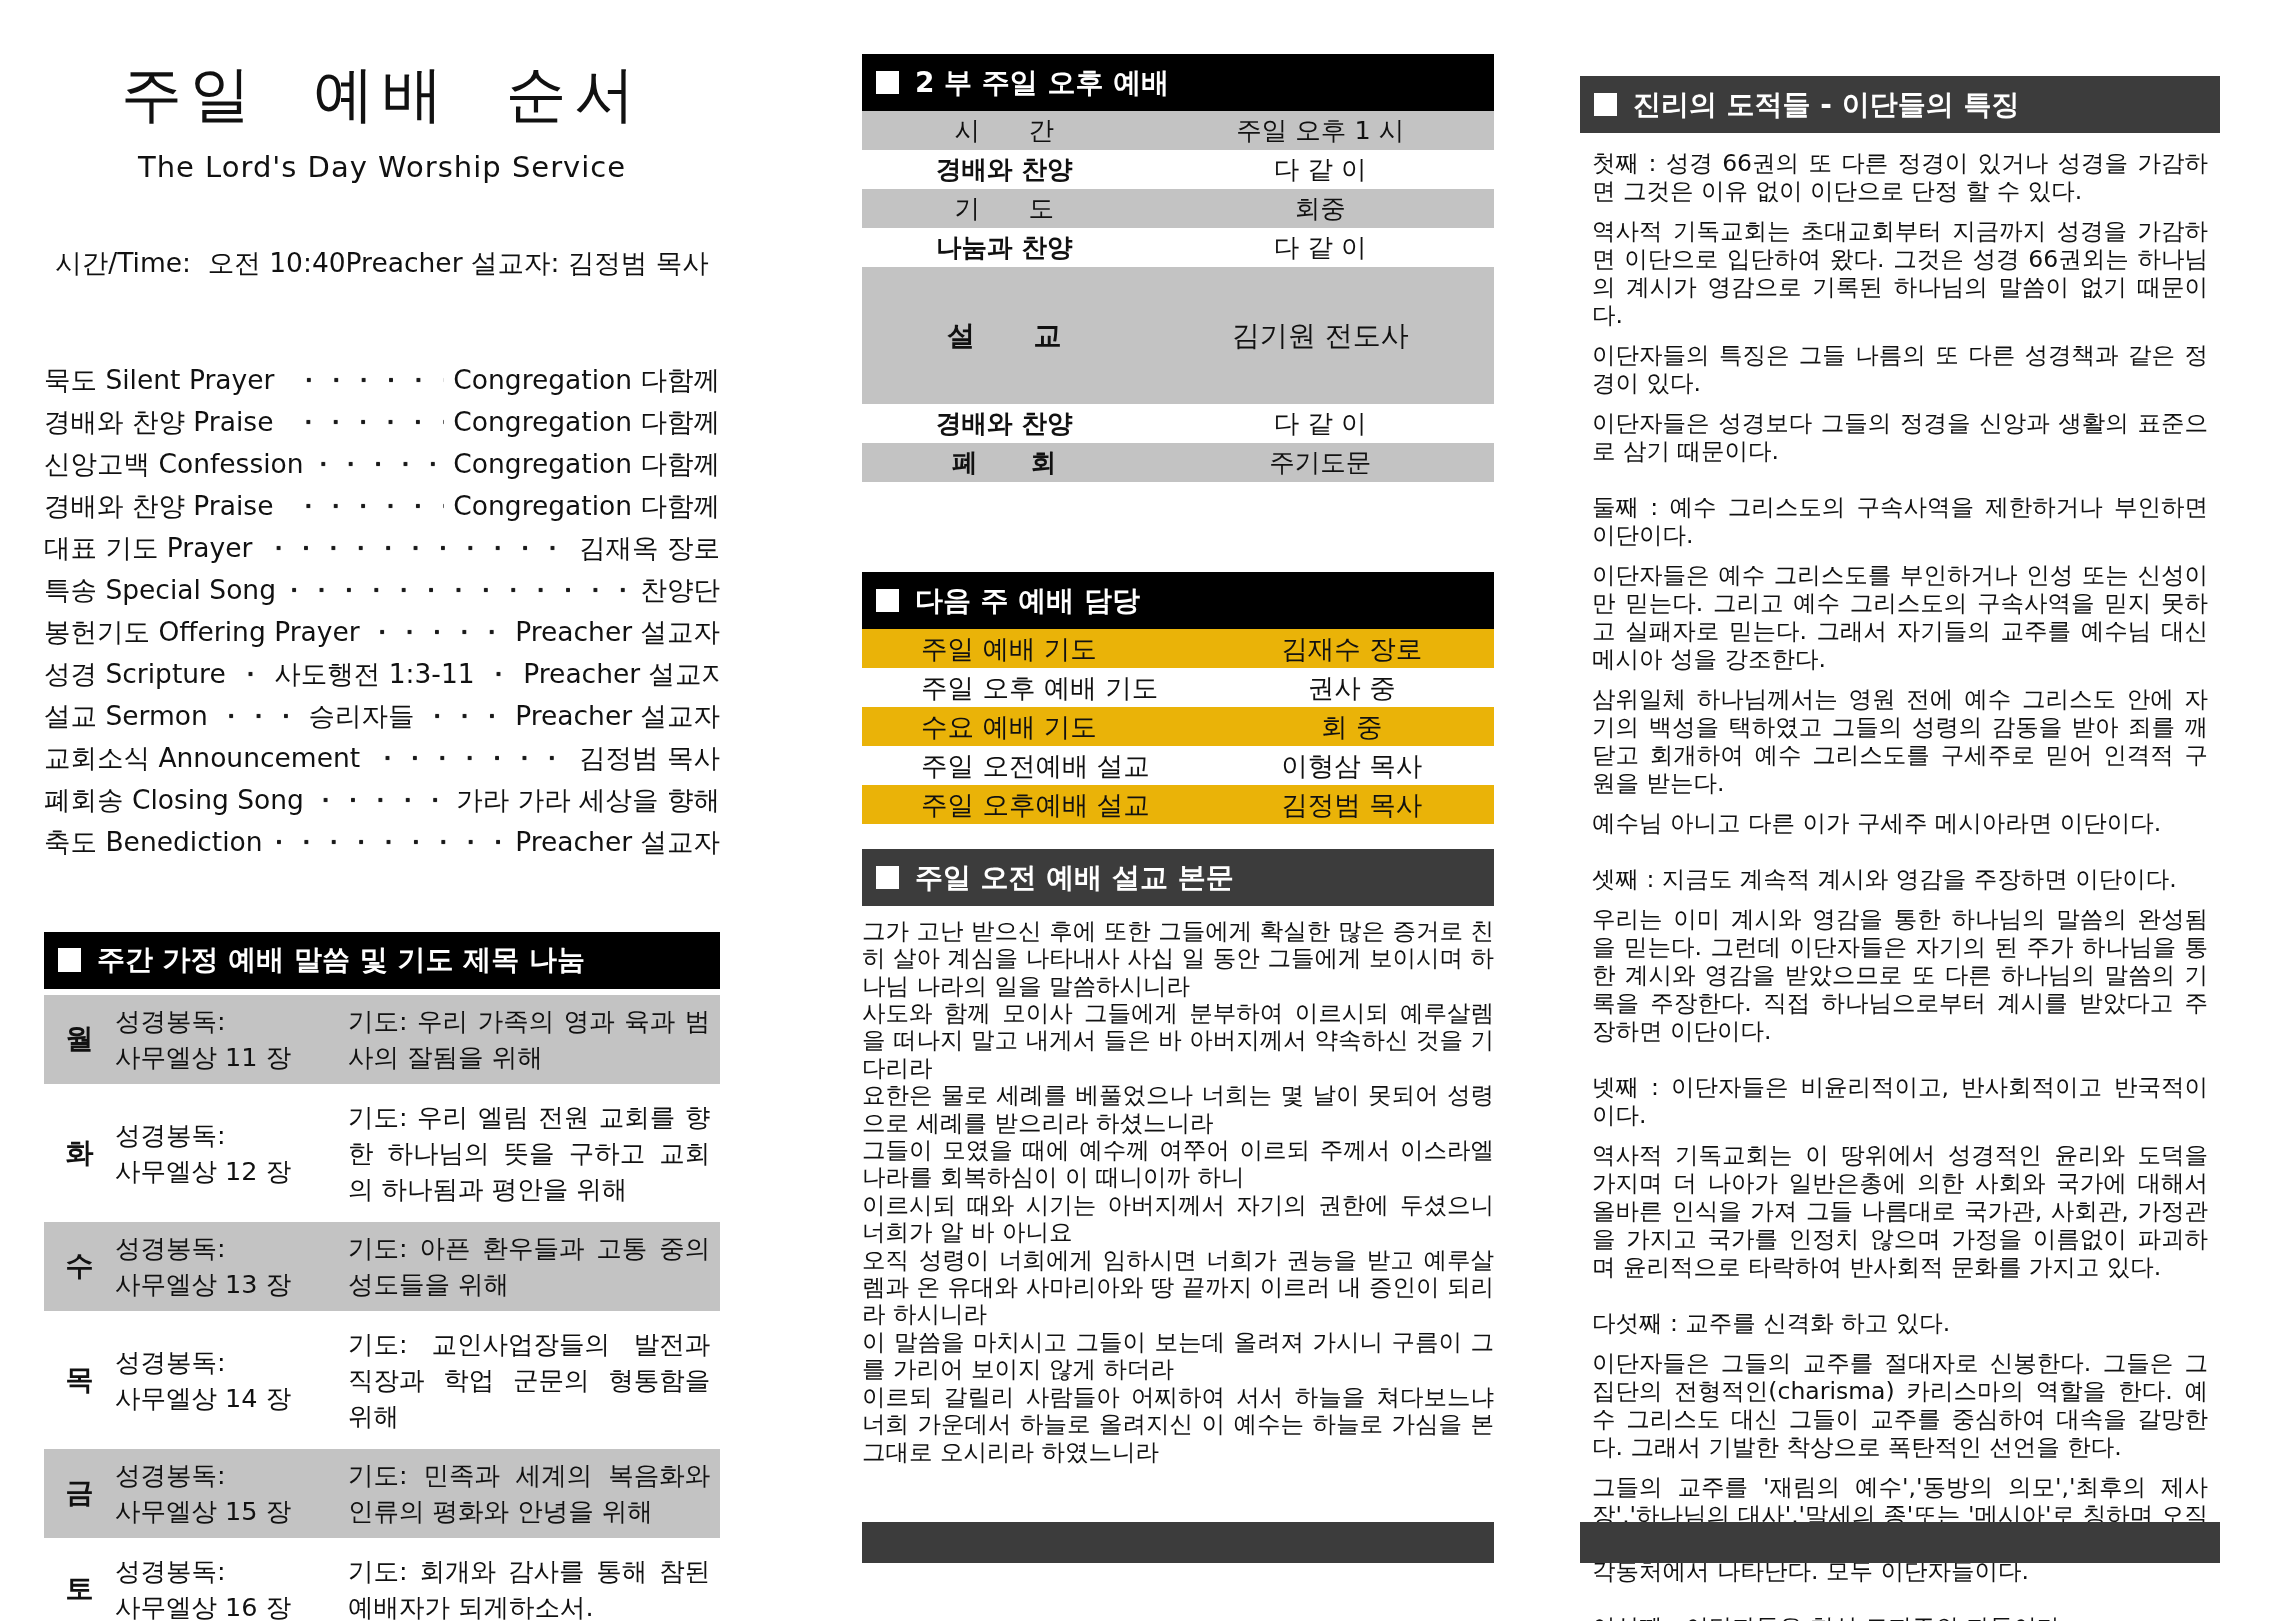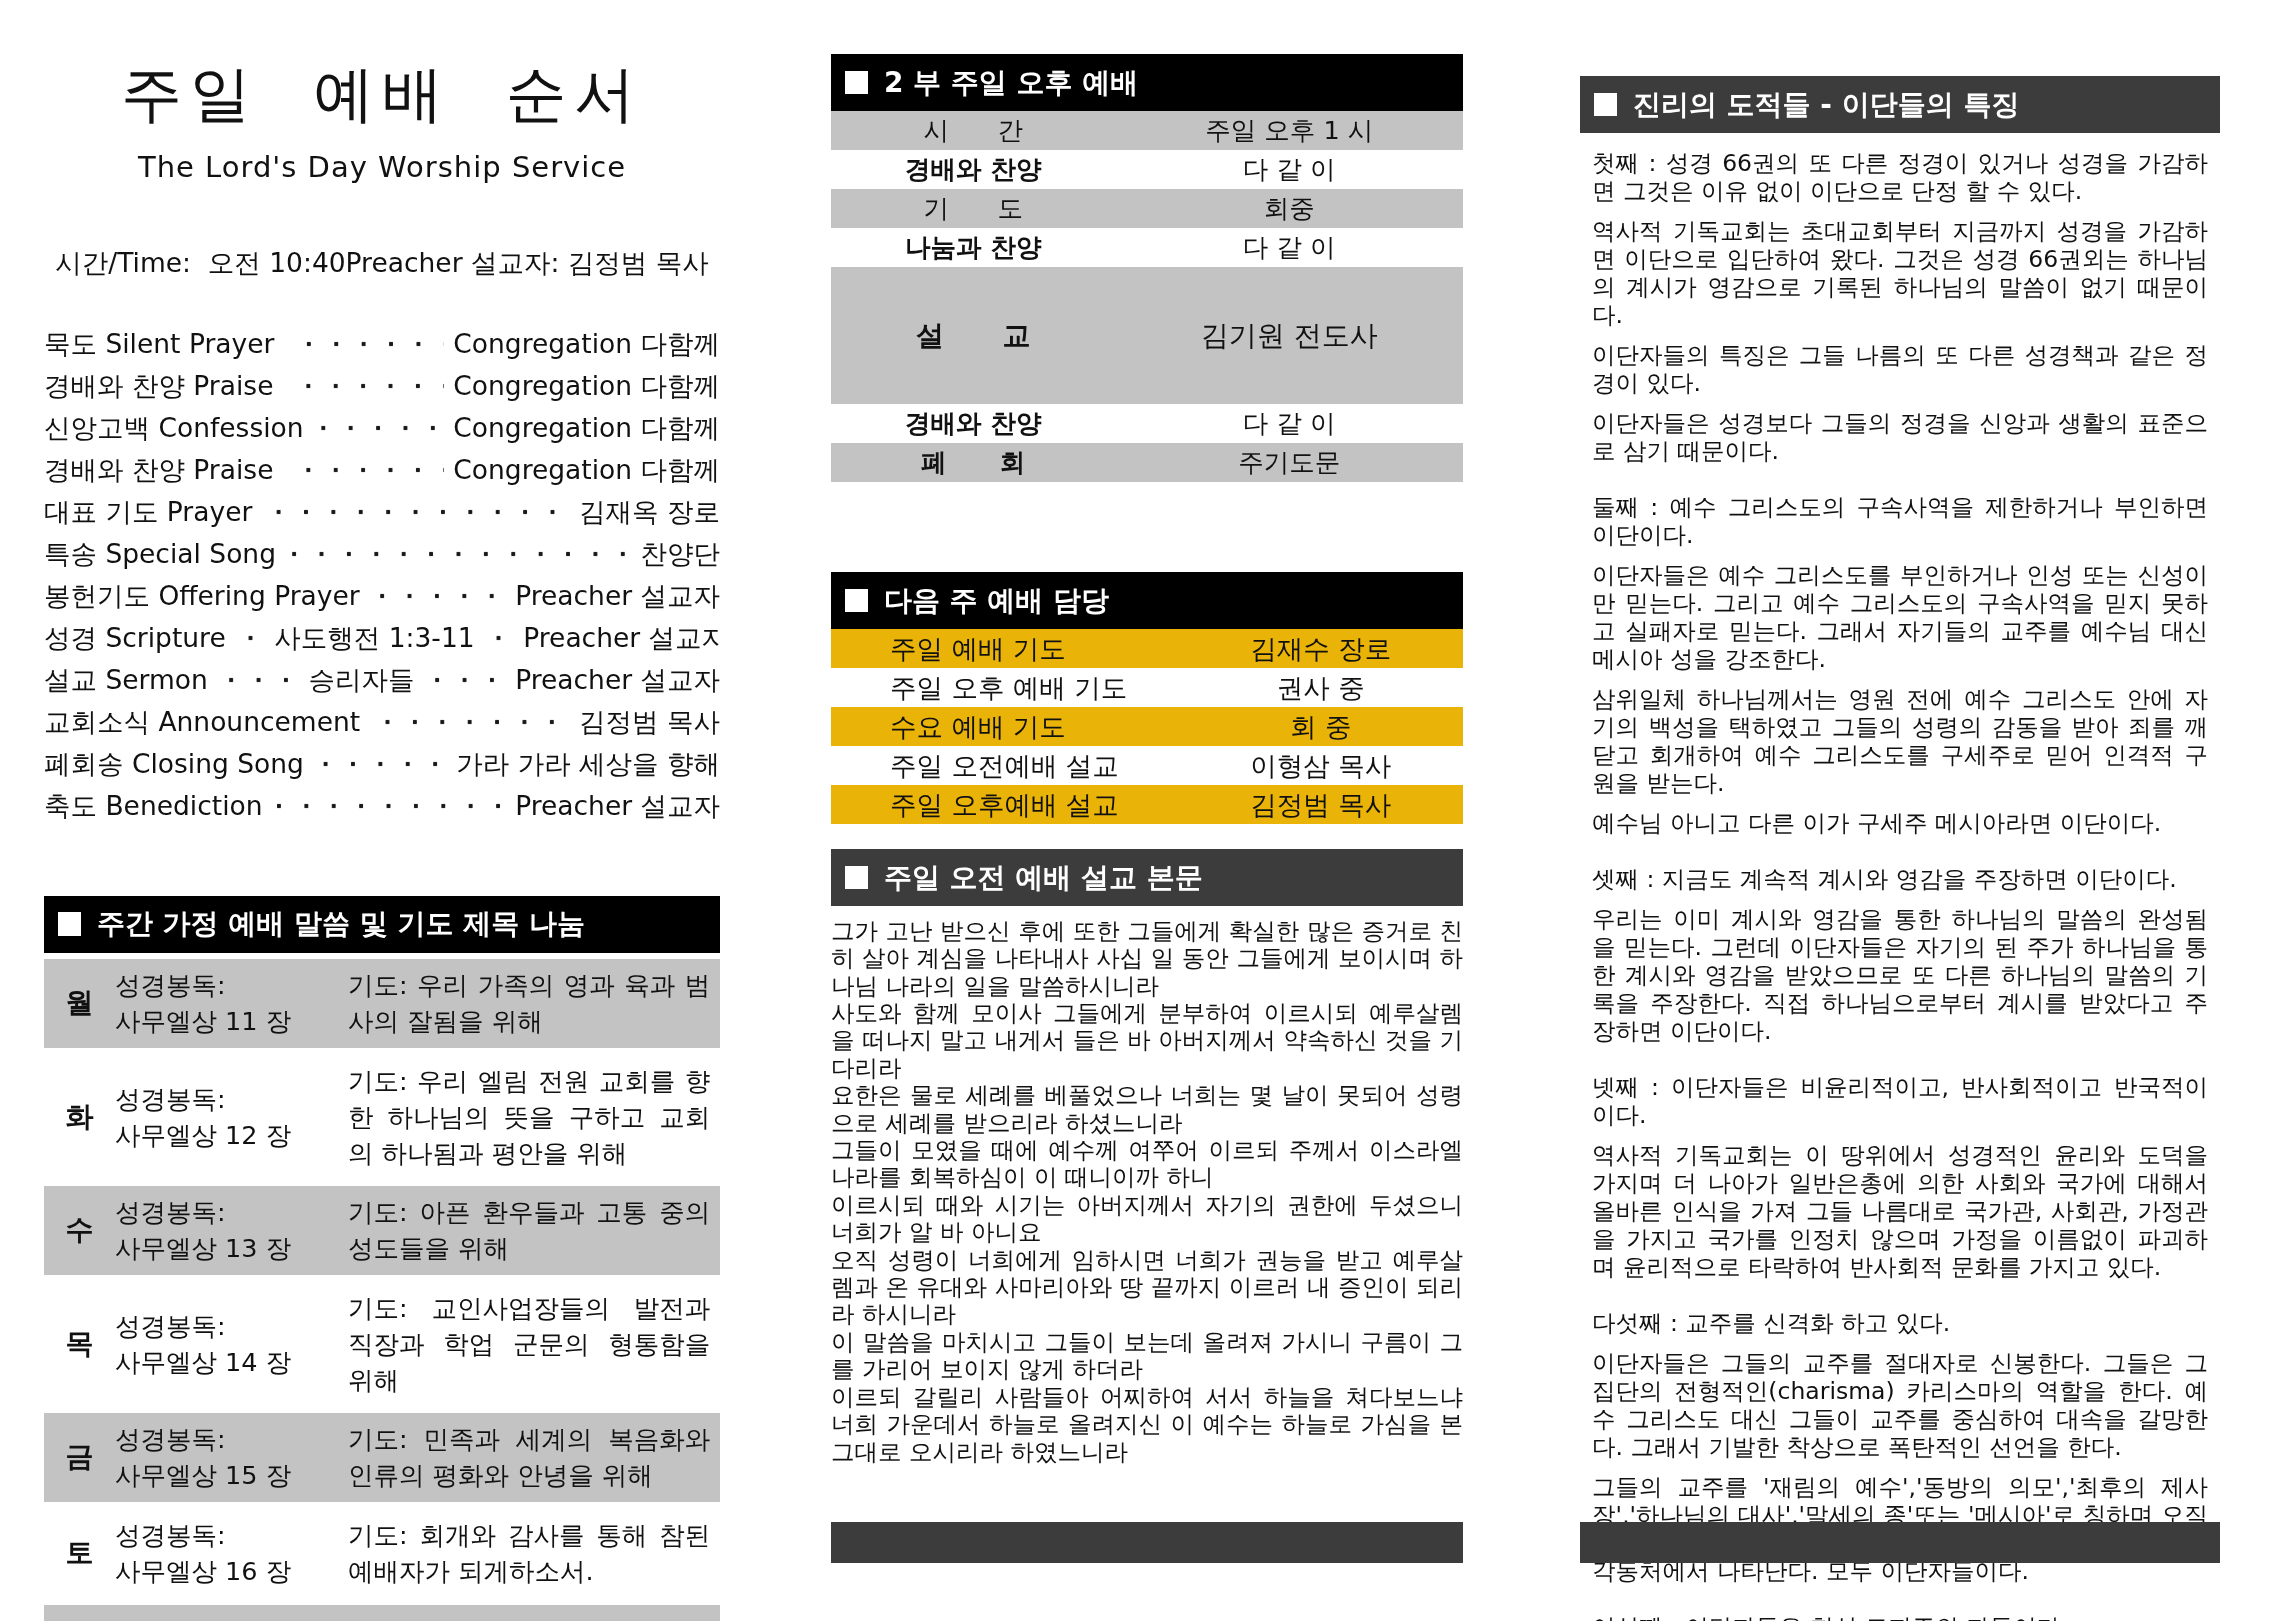--- a/index.html
+++ b/index.html
@@ -3,30 +3,30 @@
 <meta charset="utf-8">
 <style>
   html,body { margin:0; padding:0; background:#e8e8e8; }
   .page {
     position:relative; width:2293px; height:1621px; background:#ffffff;
     font-family:"DejaVu Sans","Liberation Sans",sans-serif; color:#111;
     overflow:hidden; margin:0 auto;
   }
   .col { position:absolute; top:0; height:1621px; overflow:hidden; }
   .col-left  { left:44px;   width:676px; }
-  .col-mid   { left:831px;  width:632px; }
+  .col-mid   { left:862px;  width:632px; }
   .col-right { left:1580px; width:640px; }
 
   
   .title { margin-top:54px; text-align:center; font-size:61px; font-weight:500;
            letter-spacing:7.8px; word-spacing:27.4px; white-space:nowrap; }
   .subtitle { margin-top:13.7px; text-align:center; font-size:29px; letter-spacing:1px; }
   .info-line { margin-top:61px; display:flex; justify-content:center;
                font-size:26.5px; white-space:pre; }
-  .order-list { margin-top:42px; }
+  .order-list { margin-top:78px; }
   .order-line { display:flex; align-items:center; height:42px; font-size:26.5px; white-space:nowrap; }
   .dots { flex:1; align-self:center; height:5.9px; min-width:29px; margin:0 9.8px;
           background-image:radial-gradient(circle,#1a1a1a 2.2px,transparent 2.4px);
           background-size:27.4px 5.9px; background-repeat:repeat-x; background-position:center; }
 
   .sec-header { height:57px; display:flex; align-items:center; background:#000;
                 color:#fff; font-size:28px; font-weight:bold; padding-left:13.7px; }
   .sec-header.dark { background:#3c3c3c; }
   .sq { width:23.5px; height:23.5px; background:#fff; margin-right:15.7px; flex:0 0 auto; }
 

